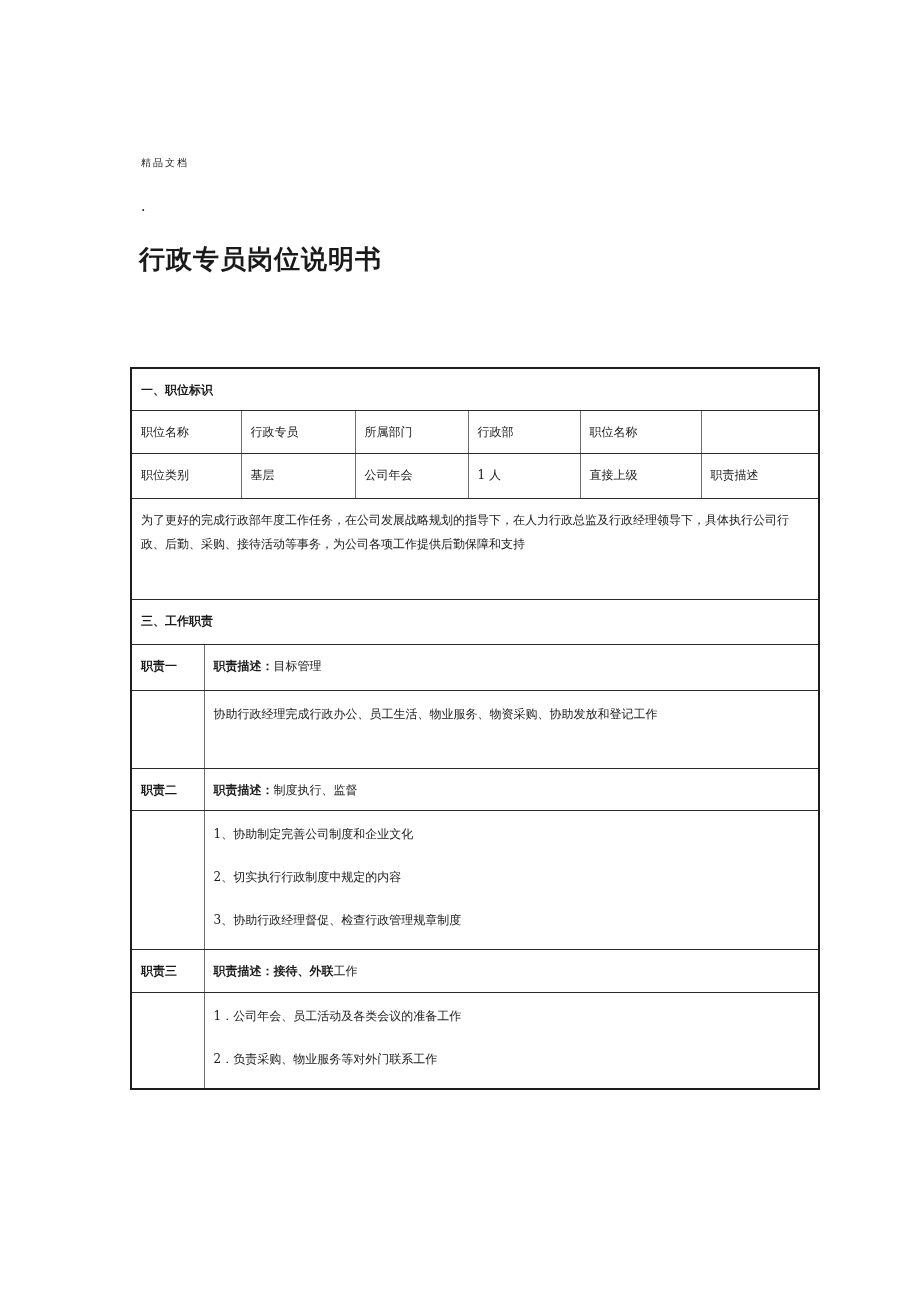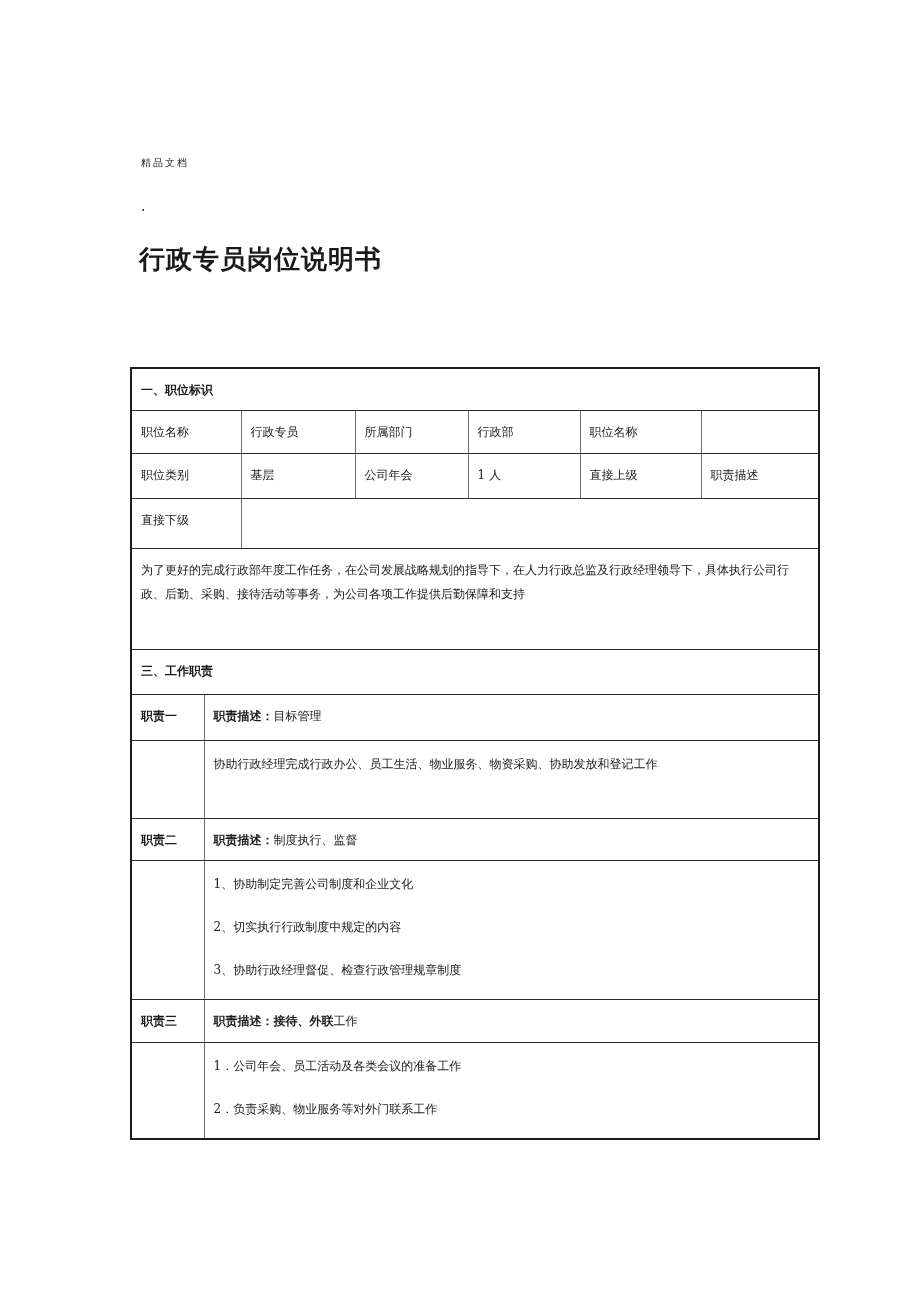--- a/index.html
+++ b/index.html
@@ -126,24 +126,20 @@
 
     <tr class="rh-id2">
       <td colspan="2">职位类别</td>
       <td>基层</td>
       <td>公司年会</td>
       <td>1 人</td>
       <td>直接上级</td>
       <td>职责描述</td>
     </tr>
 
-    <tr class="rh-id3">
-      <td colspan="2">直接下级</td>
-      <td colspan="5"></td>
-    </tr>
 
 
     <tr class="rh-mis">
       <td colspan="7" class="mission-cell">为了更好的完成行政部年度工作任务，在公司发展战略规划的指导下，在人力行政总监及行政经理领导下，具体执行公司行政、后勤、采购、接待活动等事务，为公司各项工作提供后勤保障和支持</td>
     </tr>
 
     <tr class="rh-sec3">
       <td colspan="7" class="sec-cell">三、工作职责</td>
     </tr>
 

